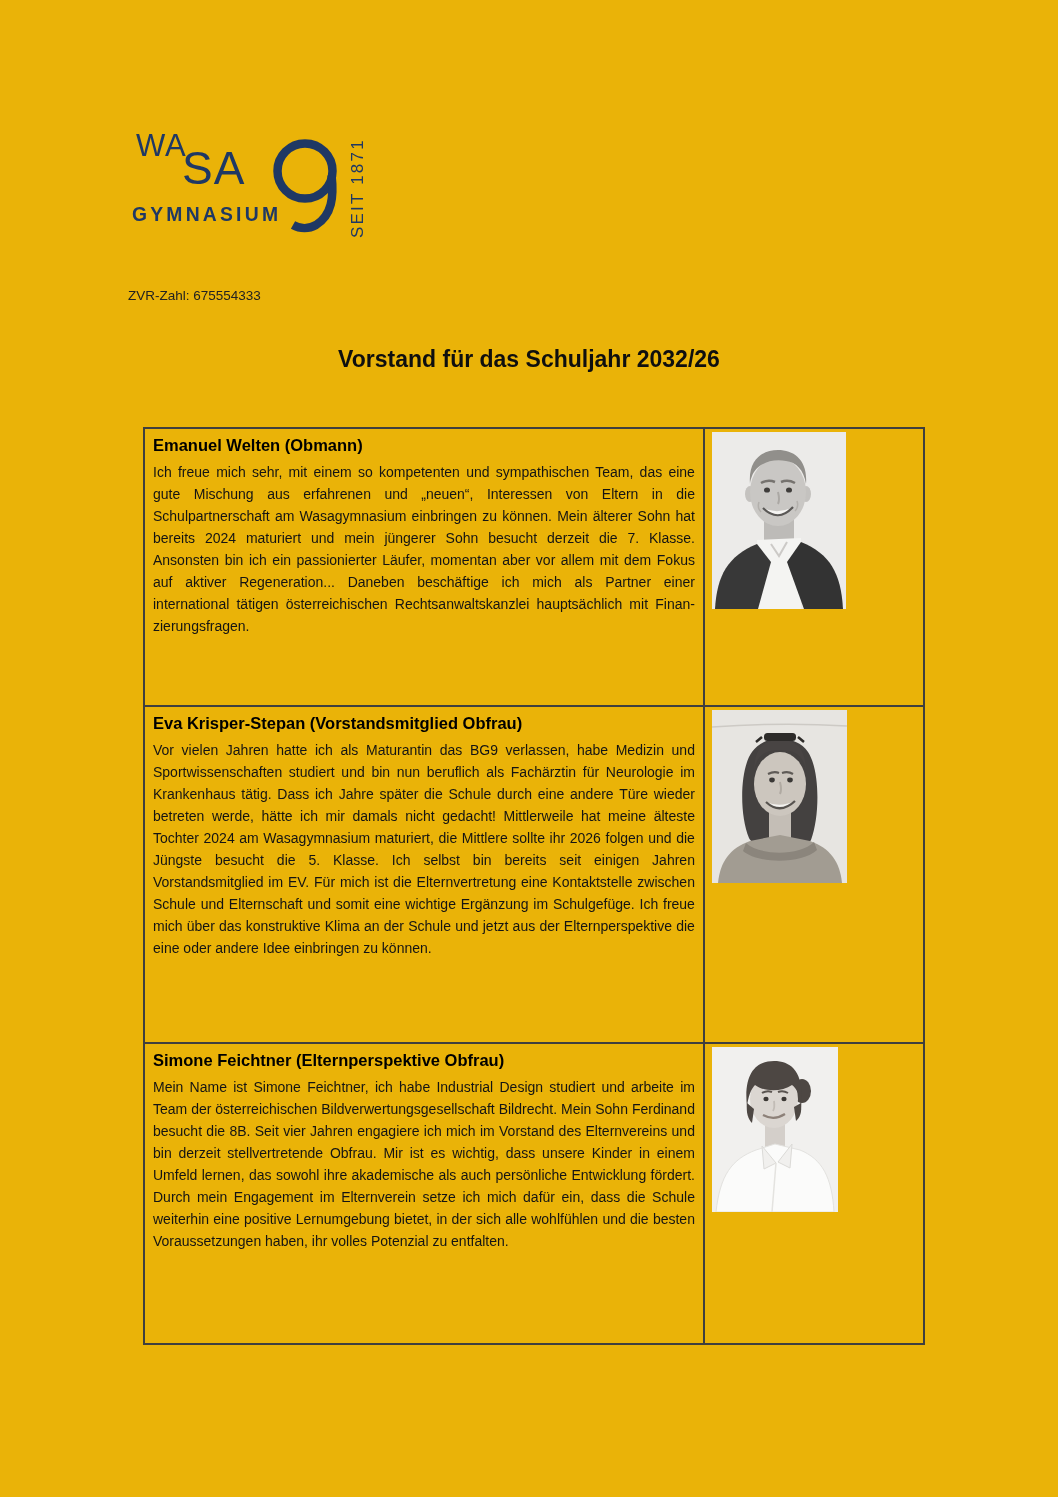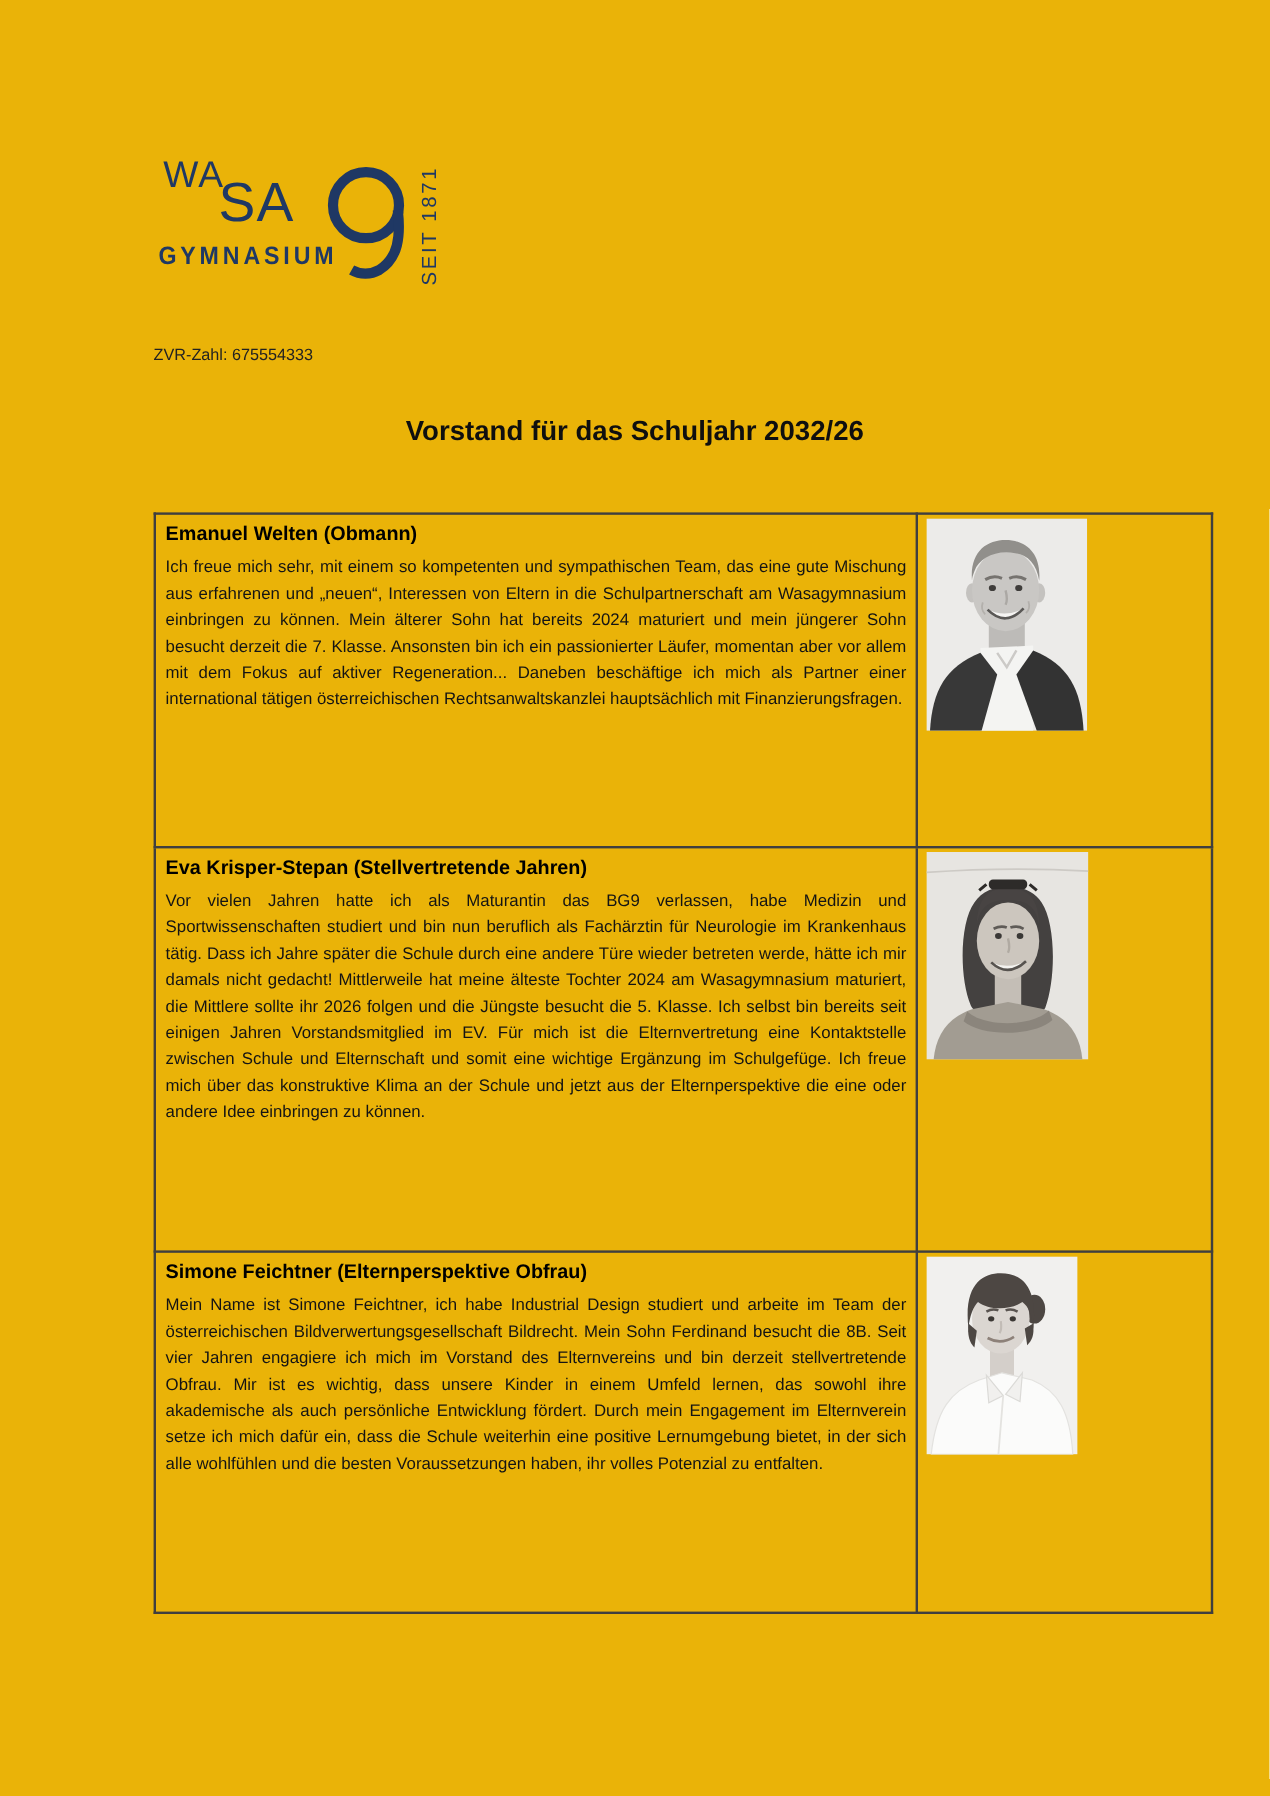--- a/index.html
+++ b/index.html
@@ -18,21 +18,21 @@
                transform:rotate(180deg); font-size:17px; letter-spacing:2.2px; font-weight:500; white-space:nowrap; }
 
   
   .doc-title { position:absolute; left:128px; top:250px; font-size:27px; font-weight:400;
                color:#1f3864; white-space:nowrap; letter-spacing:-0.2px; }
   .zvr { position:absolute; left:128px; top:288px; font-size:13.5px; color:#222; }
   .doc-heading { position:absolute; left:0; top:346px; width:100%; text-align:center;
                  font-size:23px; font-weight:700; color:#0f0f0f; }
 
   
-  .board-table { position:absolute; left:128px; top:427px; width:883px; border-collapse:collapse; }
+  .board-table { position:absolute; left:143px; top:427px; width:782px; border-collapse:collapse; }
   .board-table td { border:2px solid #3f3f3f; vertical-align:top; }
   .cell-text  { width:579px; padding:4px 8px 8px 8px; }
   .cell-photo { width:224px; padding:3px 0 0 7px; }
   .row-1 { height:278px; } .row-2 { height:337px; } .row-3 { height:301px; }
   .member-name { font-size:16.5px; font-weight:700; color:#000; line-height:1.35; margin:1px 0 5px 0; }
   .member-bio  { font-size:14px; line-height:22px; text-align:justify; color:#141414; }
   .portrait { display:block; }
 </style>
 </head>
 <body>
@@ -80,21 +80,21 @@
           <path d="M47 70 Q45 76 49 80" fill="none" stroke="#b3b0ac" stroke-width="1.5"></path>
           <path d="M85 69 Q87 75 83 79" fill="none" stroke="#b3b0ac" stroke-width="1.5"></path>
           <path d="M51 76 Q66 90 81 75 Q66 83 51 76 Z" fill="#f5f4f2"></path>
           <path d="M51 76 Q66 91 81 75" fill="none" stroke="#5a5856" stroke-width="2.2"></path>
         </svg>
       </td>
     </tr>
 
     <tr class="row-2">
       <td class="cell-text">
-        <div class="member-name">Eva Krisper-Stepan (Stellvertretende Jahren)</div>
+        <div class="member-name">Eva Krisper-Stepan (Vorstandsmitglied Obfrau)</div>
         <div class="member-bio">Vor vielen Jahren hatte ich als Maturantin das BG9 verlassen, habe Me­dizin und Sportwissenschaften studiert und bin nun beruflich als Fach­ärztin für Neurologie im Krankenhaus tätig. Dass ich Jahre später die Schule durch eine andere Türe wieder betreten werde, hätte ich mir damals nicht gedacht! Mittlerweile hat meine älteste Tochter 2024 am Wasagymnasium maturiert, die Mittlere sollte ihr 2026 folgen und die Jüngste besucht die 5. Klasse. Ich selbst bin bereits seit einigen Jahren Vorstandsmitglied im EV. Für mich ist die Elternvertretung eine Kon­taktstelle zwischen Schule und Elternschaft und somit eine wichtige Er­gänzung im Schulgefüge. Ich freue mich über das konstruktive Klima an der Schule und jetzt aus der Elternperspektive die eine oder andere Idee einbringen zu können.</div>
       </td>
       <td class="cell-photo">
         <svg class="portrait" width="135" height="173" viewBox="0 0 135 173">
           <rect width="135" height="173" fill="#e7e5e1"></rect>
           <path d="M0 17 Q70 12 135 16" fill="none" stroke="#cdcac5" stroke-width="1.5"></path>
           <path d="M37 128 C27 104 28 58 40 42 C52 24 84 24 96 42 C108 60 108 106 99 130 C95 140 41 140 37 128 Z" fill="#444140"></path>
           <rect x="57" y="98" width="22" height="30" fill="#c4beb6"></rect>
           <ellipse cx="68" cy="74" rx="26" ry="32" fill="#ccc6be"></ellipse>
           <path d="M42 62 C42 38 52 30 68 30 C84 30 94 38 94 62 C92 46 84 40 68 40 C52 40 44 46 42 62 Z" fill="#484443"></path>

